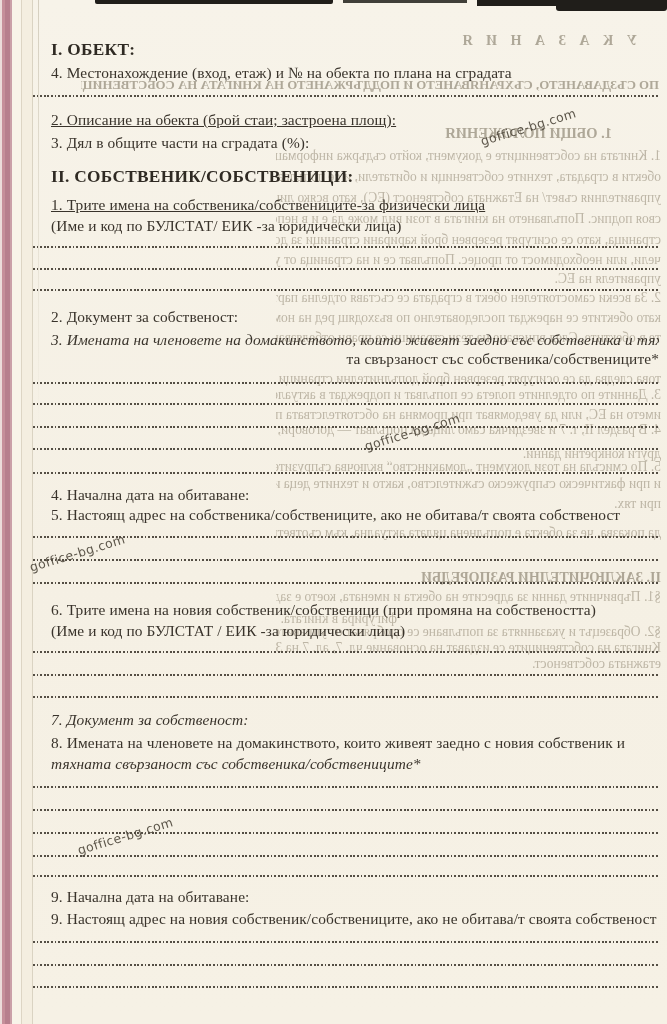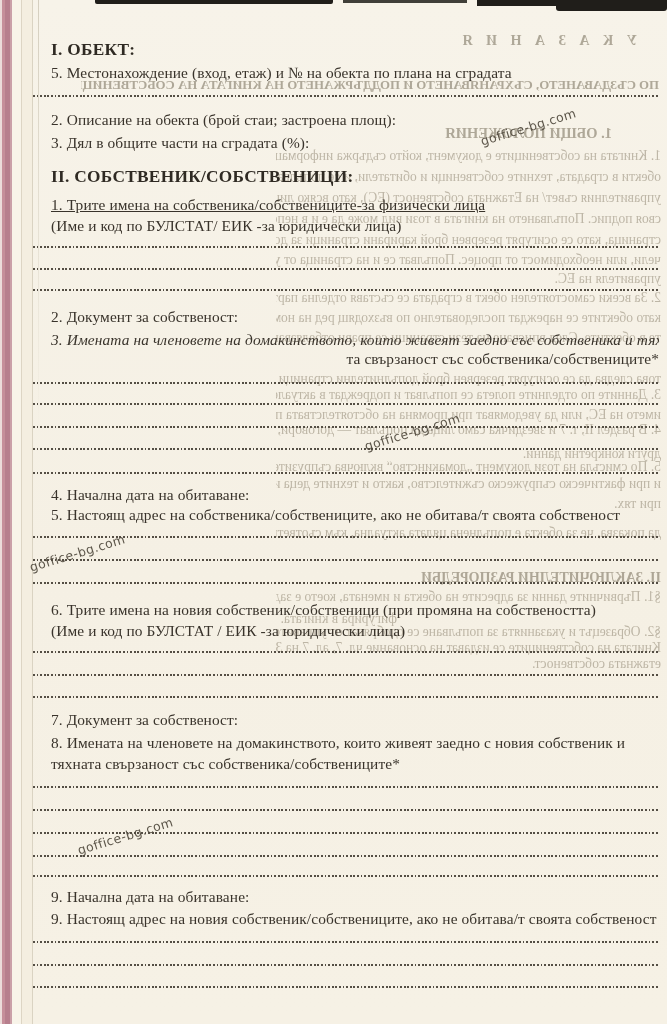--- a/index.html
+++ b/index.html
@@ -73,23 +73,23 @@
       <div class="bleed" style="top: 526px; right: 6px; width: 385px;">да показва, че за обекта е попълнена цялата актуална, към съответната дата, информация.</div>
       <div class="bleed b" style="top: 570px; right: 6px; width: 280px; font-size: 14px;">II. ЗАКЛЮЧИТЕЛНИ РАЗПОРЕДБИ</div>
       <div class="bleed" style="top: 590px; right: 6px; width: 385px;">§1. Първичните данни за адресите на обекта и имената, което е задължително само</div>
       <div class="bleed" style="top: 612px; right: 270px; width: 160px;">фигурира в книгата.</div>
       <div class="bleed" style="top: 625px; right: 6px; width: 385px;">§2. Образецът и указанията за попълване се одобряват от управителния съвет.</div>
       <div class="bleed" style="top: 641px; right: 6px; width: 385px;">Книгата на собствениците се издават на основание чл. 7, ал. 7 на Закона за управление на</div>
       <div class="bleed" style="top: 657px; right: 6px; width: 385px;">етажната собственост.</div>
     </div>
   <div id="form-layer">
       <div class="line heading" style="top: 40px;">I. ОБЕКТ:</div>
-      <div class="line" style="top: 64px;">5. Местонахождение (вход, етаж) и № на обекта по плана на сградата</div>
+      <div class="line" style="top: 64px;">4. Местонахождение (вход, етаж) и № на обекта по плана на сградата</div>
       <div class="dots" style="top: 95px;"></div>
-      <div class="line" style="top: 111px;">2. Описание на обекта (брой стаи; застроена площ):</div>
+      <div class="line" style="top: 111px; text-decoration: underline;">2. Описание на обекта (брой стаи; застроена площ):</div>
       <div class="line" style="top: 134px;">3. Дял в общите части на сградата (%):</div>
       <div class="line heading" style="top: 167px;">II. СОБСТВЕНИК/СОБСТВЕНИЦИ:</div>
       <div class="line" style="top: 196px; text-decoration: underline;">1. Трите имена на собственика/собствениците-за физически лица</div>
       <div class="line" style="top: 217px;">(Име и код по БУЛСТАТ/ ЕИК -за юридически лица)</div>
       <div class="dots" style="top: 246px;"></div>
       <div class="dots" style="top: 268px;"></div>
       <div class="dots" style="top: 289px;"></div>
       <div class="line" style="top: 308px;">2. Документ за собственост:</div>
       <div class="line" style="top: 331px; font-style: italic;">3. Имената на членовете на домакинството, които живеят заедно със собственика и тяхна-</div>
       <div class="line" style="top: 350px; text-align: right;">та свързаност със собственика/собствениците*</div>
@@ -101,23 +101,23 @@
       <div class="line" style="top: 486px;">4. Начална дата на обитаване:</div>
       <div class="line" style="top: 506px;">5. Настоящ адрес на собственика/собствениците, ако не обитава/т своята собственост</div>
       <div class="dots" style="top: 536px;"></div>
       <div class="dots" style="top: 559px;"></div>
       <div class="dots" style="top: 582px;"></div>
       <div class="line" style="top: 601px;">6. Трите имена на новия собственик/собственици (при промяна на собствеността)</div>
       <div class="line" style="top: 622px;">(Име и код по БУЛСТАТ / ЕИК -за юридически лица)</div>
       <div class="dots" style="top: 651px;"></div>
       <div class="dots" style="top: 674px;"></div>
       <div class="dots" style="top: 696px;"></div>
-      <div class="line" style="top: 711px;">7. Документ за собственост:</div>
+      <div class="line" style="top: 711px; font-style: italic;">7. Документ за собственост:</div>
       <div class="line" style="top: 734px;">8. Имената на членовете на домакинството, които живеят заедно с новия собственик и</div>
-      <div class="line" style="top: 755px;">тяхната свързаност със собственика/собствениците*</div>
+      <div class="line" style="top: 755px; font-style: italic;">тяхната свързаност със собственика/собствениците*</div>
       <div class="dots" style="top: 786px;"></div>
       <div class="dots" style="top: 809px;"></div>
       <div class="dots" style="top: 832px;"></div>
       <div class="dots" style="top: 855px;"></div>
       <div class="dots" style="top: 875px;"></div>
       <div class="line" style="top: 888px;">9. Начална дата на обитаване:</div>
       <div class="line" style="top: 910px;">9. Настоящ адрес на новия собственик/собствениците, ако не обитава/т своята собственост</div>
       <div class="dots" style="top: 941px;"></div>
       <div class="dots" style="top: 964px;"></div>
       <div class="dots" style="top: 986px;"></div>

